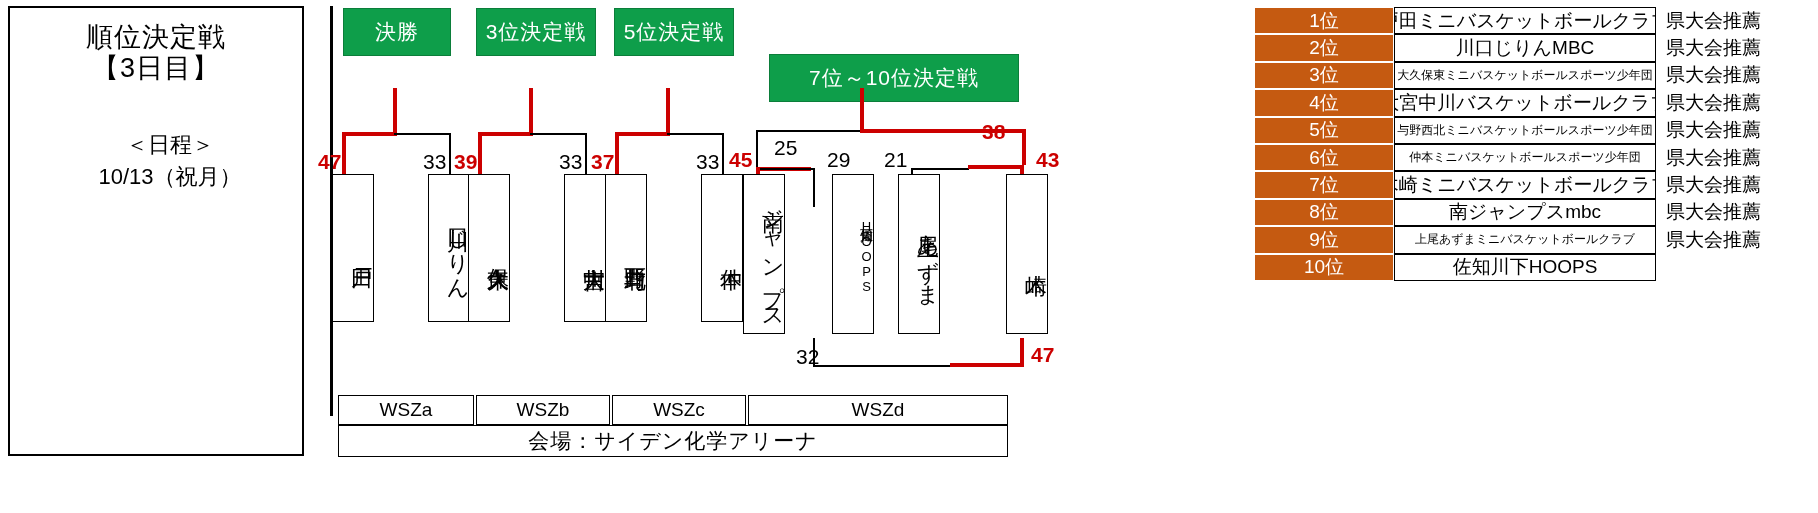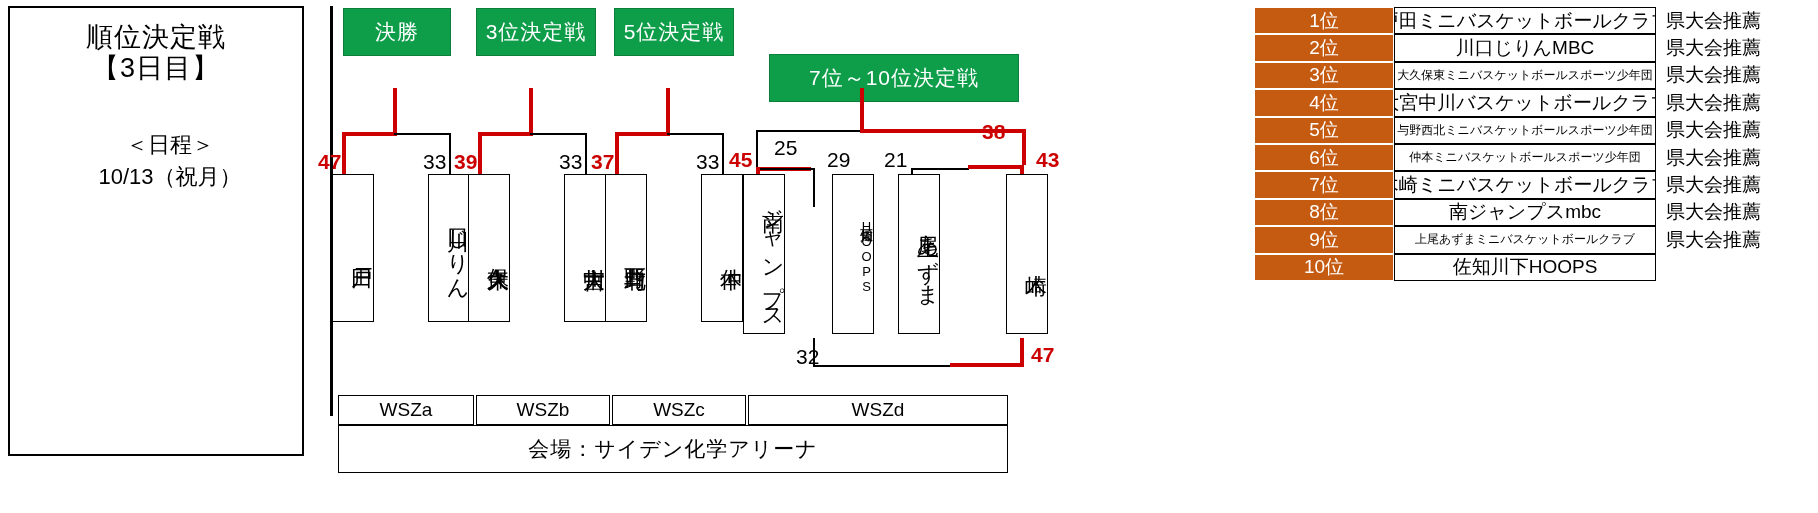--- a/index.html
+++ b/index.html
@@ -195,21 +195,21 @@
     <div class="court" style="left:28px;top:395px;width:136px;height:30px;">
       <span>WSZa</span>
     </div>
     <div class="court" style="left:302px;top:395px;width:134px;height:30px;">
       <span>WSZc</span>
     </div>
     <div class="court" style="left:438px;top:395px;width:260px;height:30px;">
       <span>WSZd</span>
     </div>
 
-    <div class="venue" style="left:28px;top:425px;width:670px;height:48px;">
+    <div class="venue" style="left:28px;top:425px;width:670px;height:32px;">
       <span>会場：サイデン化学アリーナ</span>
     </div>
 
   </div>
 
   <div class="rank-wrap">
 
     <div class="rank-row">
       <div class="rk-pos">1位</div>
       <div class="rk-team">戸田ミニバスケットボールクラブ</div>

